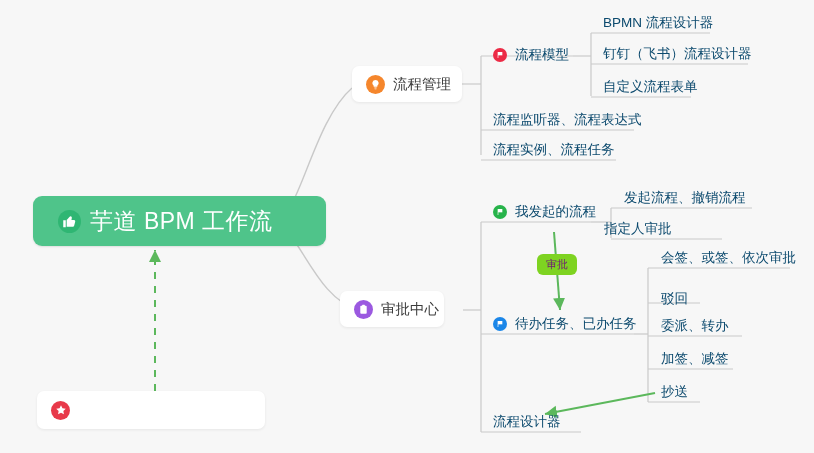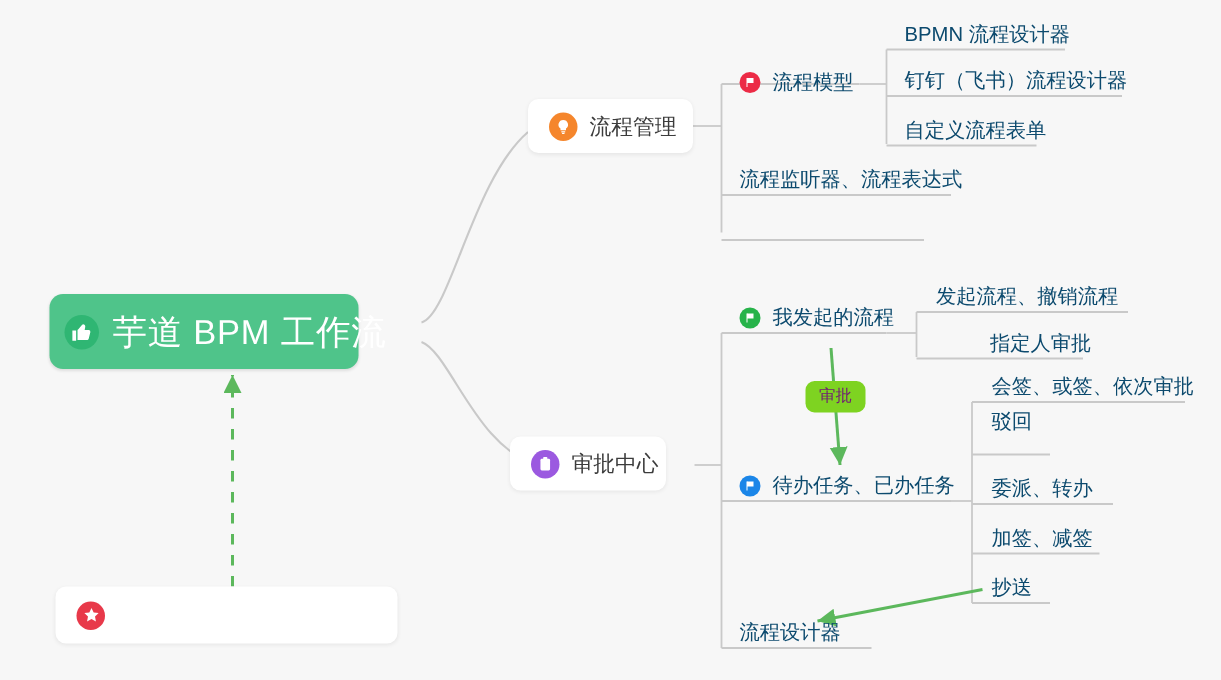--- a/index.html
+++ b/index.html
@@ -25,27 +25,27 @@
     width: 814px;
     height: 453px;
     pointer-events: none;
   }
 
   
   .root-node {
     position: absolute;
     left: 33px;
     top: 196px;
-    width: 206px;
+    width: 293px;
     height: 50px;
     background: #4fc48a;
     border-radius: 9px;
     display: flex;
     align-items: center;
-    padding-left: 10px;
+    padding-left: 25px;
     box-sizing: border-box;
     box-shadow: 0 1px 2px rgba(0,0,0,0.10);
   }
   .root-label {
     color: #ffffff;
     font-size: 23px;
     letter-spacing: 0.5px;
     margin-left: 9px;
     white-space: nowrap;
   }
@@ -234,54 +234,57 @@
   </div>
 
   <div class="leaf" style="left:603px; top:76px;">
     <span class="leaf-label">自定义流程表单</span>
   </div>
 
   <div class="leaf" style="left:493px; top:109px;">
     <span class="leaf-label">流程监听器、流程表达式</span>
   </div>
 
+  <div class="leaf" style="left:493px; top:139px;">
+    <span class="leaf-label">流程实例、流程任务</span>
+  </div>
 
   <div class="leaf" style="left:624px; top:187px;">
     <span class="leaf-label">发起流程、撤销流程</span>
   </div>
 
   <div class="leaf with-icon" style="left:493px; top:201px;">
     <span class="icon-circle sm icon-green">
       <svg width="8" height="8" viewBox="0 0 24 24" fill="#ffffff">
         <path d="M6 3h13v10H6z"></path>
           <rect x="5" y="3" width="2" height="18"></rect>
       </svg>
     </span>
     <span class="leaf-label">我发起的流程</span>
   </div>
 
-  <div class="leaf" style="left:660px; top:218px;">
+  <div class="leaf" style="left:604px; top:218px;">
     <span class="leaf-label">指定人审批</span>
   </div>
 
   <div class="leaf with-icon" style="left:493px; top:313px;">
     <span class="icon-circle sm icon-blue">
       <svg width="8" height="8" viewBox="0 0 24 24" fill="#ffffff">
         <path d="M6 3h13v10H6z"></path>
           <rect x="5" y="3" width="2" height="18"></rect>
       </svg>
     </span>
     <span class="leaf-label">待办任务、已办任务</span>
   </div>
 
   <div class="leaf" style="left:661px; top:247px;">
     <span class="leaf-label">会签、或签、依次审批</span>
   </div>
 
-  <div class="leaf" style="left:661px; top:270px;justify-content:center;">
+  <div class="leaf" style="left:661px; top:288px;justify-content:center;">
     <span class="leaf-label">驳回</span>
   </div>
 
   <div class="leaf" style="left:661px; top:315px;">
     <span class="leaf-label">委派、转办</span>
   </div>
 
   <div class="leaf" style="left:661px; top:348px;">
     <span class="leaf-label">加签、减签</span>
   </div>

